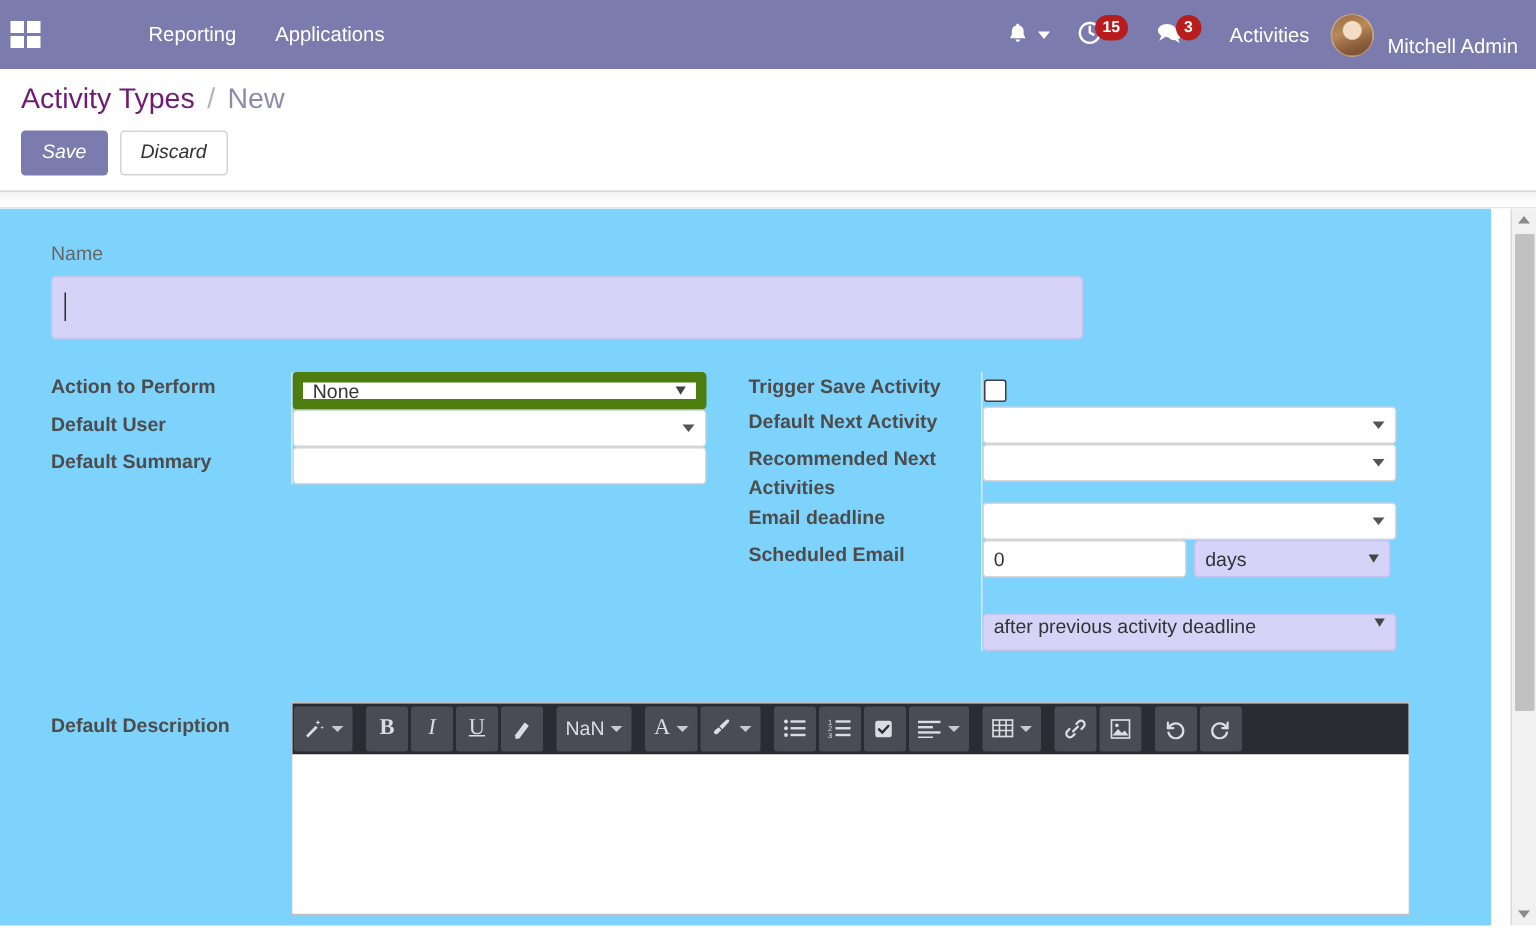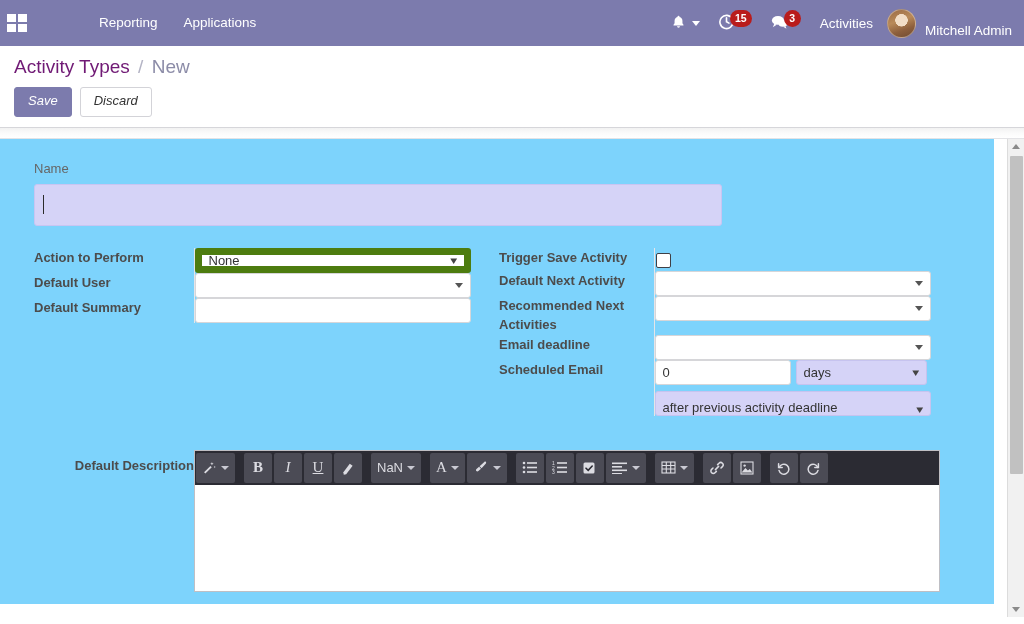--- a/index.html
+++ b/index.html
@@ -278,33 +278,32 @@
     font-size: 13px; color: #333333;
     padding: 0 7px;
     display: flex; align-items: center; justify-content: space-between;
     margin-left: 5px;
   }
   .sched-when {
     width: 276px; height: 25px;
     border-radius: 3px;
     font-size: 13px; color: #333333;
     padding: 0 7px;
-    display: flex; align-items: flex-end; justify-content: space-between;
-    margin-top: 6px;
+    display: flex; align-items: flex-start; justify-content: space-between;
+    margin-top: 24px;
   }
 
   
   .desc-block { display: flex; margin-top: 34px; }
   .desc-label {
     width: 160px;
     font-size: 13px;
     font-weight: bold;
     color: #4c4c4c;
     padding-top: 8px;
-    text-align: right;
   }
   .editor {
     width: 746px;
     border: 1px solid #bfbfc4;
     background: #ffffff;
   }
   .toolbar {
     background: #2b2b33;
     display: flex;
     align-items: center;

